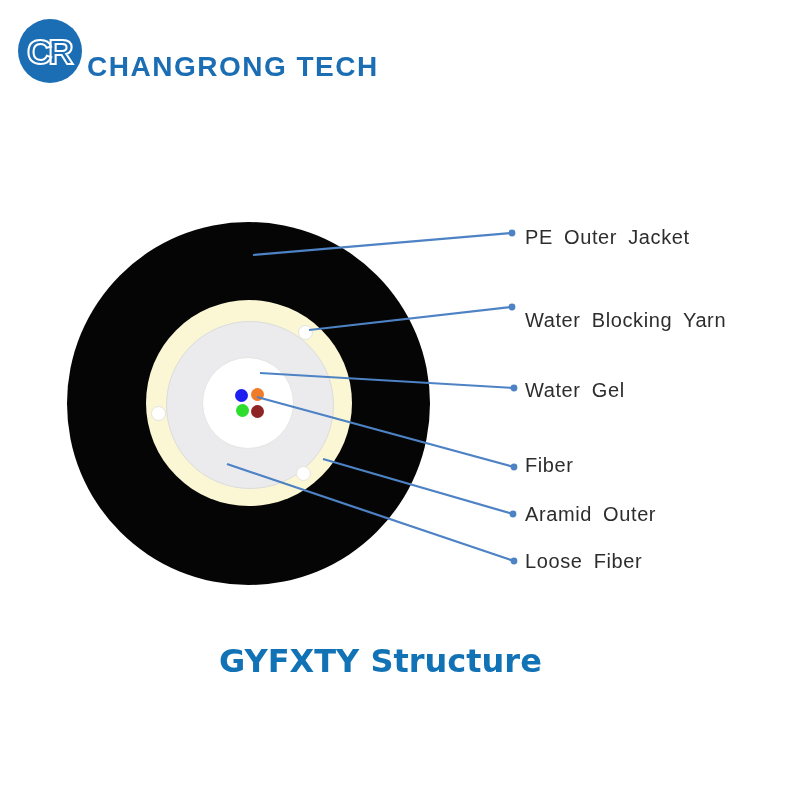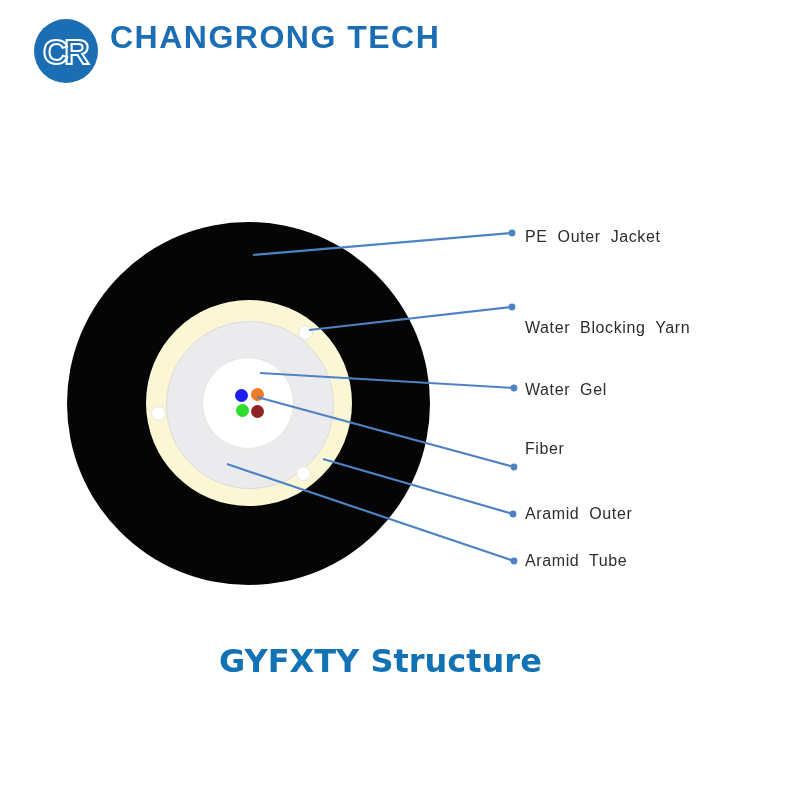--- a/index.html
+++ b/index.html
@@ -9,29 +9,29 @@
     width: 800px;
     height: 800px;
     background: #ffffff;
     overflow: hidden;
     font-family: "Liberation Sans", sans-serif;
   }
 
   
   .brand {
     position: absolute;
-    left: 34px;
+    left: 18px;
     top: 19px;
     display: flex;
-    align-items: flex-start;
-    gap: 12px;
+    align-items: flex-end;
+    gap: 5px;
   }
   .logo-svg { width: 64px; height: 64px; overflow: visible; }
   .brand-name {
-    font-size: 32px;
+    font-size: 28px;
     font-weight: bold;
     letter-spacing: 1.5px;
     color: #1B6DB4;
     white-space: nowrap;
   }
 
   
   .diagram { position: absolute; inset: 0; }
   .circle { position: absolute; border-radius: 50%; }
   .jacket  { left: 67px;  top: 222px; width: 363px; height: 363px; }
@@ -55,21 +55,21 @@
   #leader-lines {
     position: absolute;
     left: 0; top: 0;
     width: 800px; height: 800px;
     pointer-events: none;
   }
 
   .callout {
     position: absolute;
     left: 525px;
-    font-size: 16px;
+    font-size: 20px;
     line-height: 24px;
     color: #2d2d2d;
     letter-spacing: 0.6px;
     word-spacing: 5px;
     white-space: nowrap;
   }
 
   
   .title {
     position: absolute;
@@ -125,23 +125,23 @@
         <line x1="257" y1="397" x2="514" y2="467" stroke="#4D82C4" stroke-width="2.2"></line>
         <circle cx="514" cy="467" r="3.4" fill="#4D82C4"></circle>
         <line x1="323" y1="459" x2="513" y2="514" stroke="#4D82C4" stroke-width="2.2"></line>
         <circle cx="513" cy="514" r="3.4" fill="#4D82C4"></circle>
         <line x1="227" y1="464" x2="514" y2="561" stroke="#4D82C4" stroke-width="2.2"></line>
         <circle cx="514" cy="561" r="3.4" fill="#4D82C4"></circle>
       </svg>
 
     <div class="labels">
       <div class="callout" style="top:225px">PE Outer Jacket</div>
-      <div class="callout" style="top:316px">Water Blocking Yarn</div>
+      <div class="callout" style="top:308px">Water Blocking Yarn</div>
       <div class="callout" style="top:378px">Water Gel</div>
-      <div class="callout" style="top:437px">Fiber</div>
+      <div class="callout" style="top:453px">Fiber</div>
       <div class="callout" style="top:502px">Aramid Outer</div>
-      <div class="callout" style="top:549px">Aramid Tube</div>
+      <div class="callout" style="top:549px">Loose Fiber</div>
     </div>
   </div>
 
   <h1 class="title" style="color: rgb(18, 114, 182);">GYFXTY Structure</h1>
 
 </div>
 
 </body></html>

